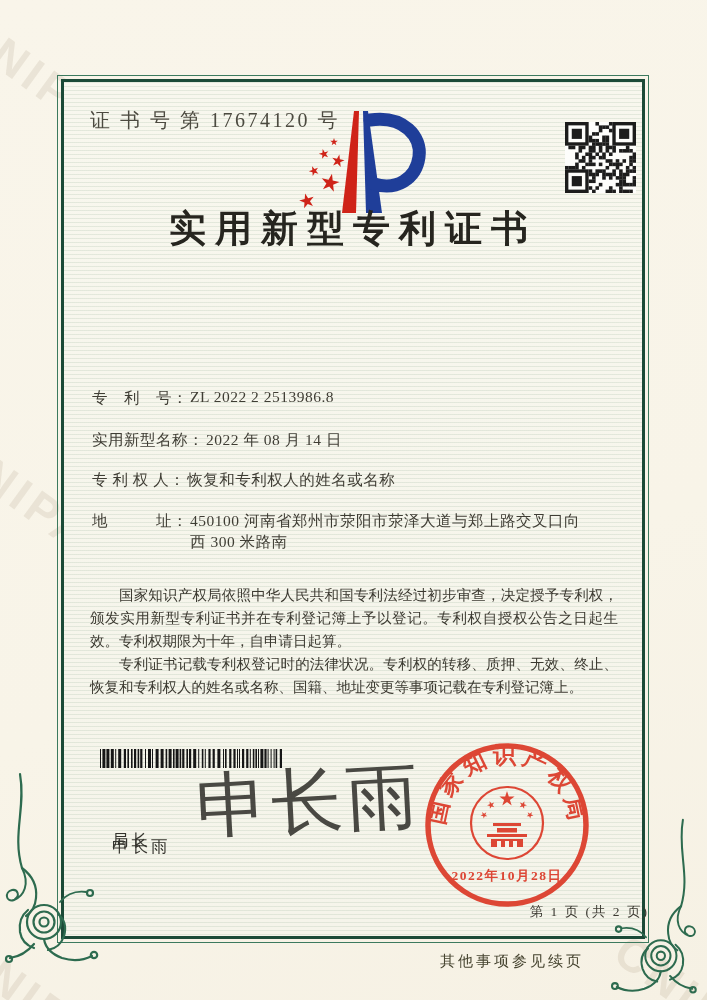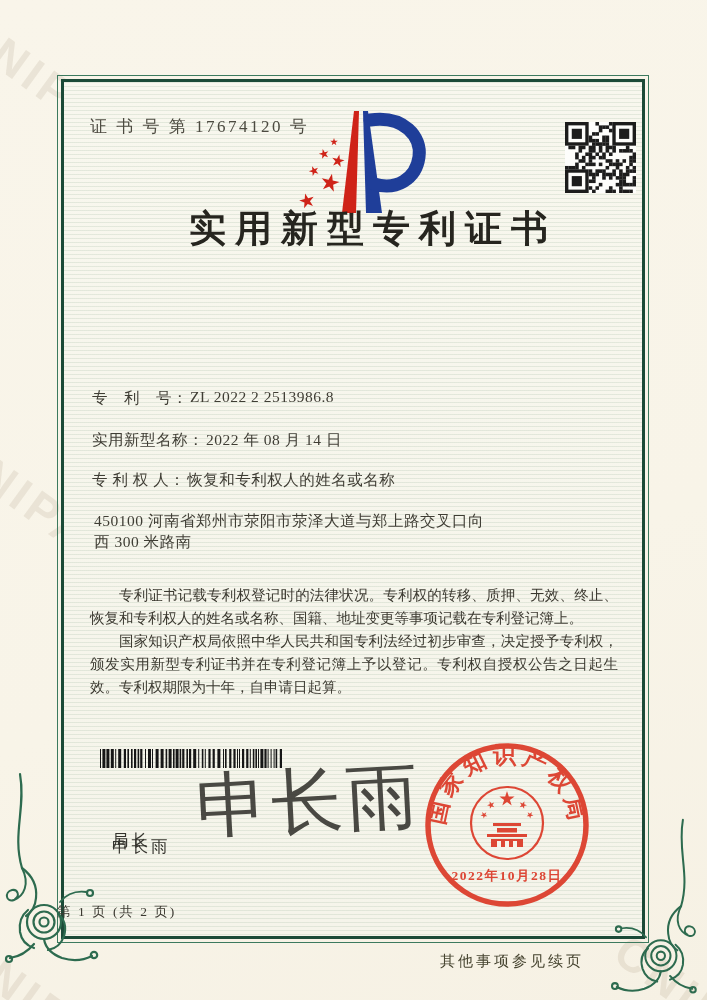--- a/index.html
+++ b/index.html
@@ -22,46 +22,46 @@
     border:1.5px solid #3c7a5e; padding:3px; box-sizing:border-box; z-index:2;
   }
   .frame-inner {
     width:100%; height:100%; box-sizing:border-box;
     border:3.5px solid #1b4a37;
     background:
       repeating-linear-gradient(180deg, rgba(168,190,168,0.26) 0 1px, rgba(255,255,255,0) 1px 4px),
       linear-gradient(#f8f7ee,#f5f4ea);
   }
   .abs { position:absolute; z-index:3; }
-  .cert-no { left:90px; top:115px; font-size:17px; letter-spacing:2.5px; color:#4c4a40; }
+  .cert-no { left:90px; top:107px; font-size:20px; letter-spacing:2.5px; color:#4c4a40; }
   .logo { left:298px; top:109px; width:132px; height:107px; }
   .qr { left:565px; top:122px; width:71px; height:71px; }
   .title {
     left:57px; top:204px; width:592px; margin:0; text-align:center;
-    font-size:37px; font-weight:700; letter-spacing:9px; color:#26251f;padding-left:20px;
+    font-size:37px; font-weight:700; letter-spacing:9px; color:#26251f;
   }
   .frow { position:absolute; left:92px; z-index:3; display:flex; font-size:15.5px; color:#3f3d34; letter-spacing:0.5px; }
   .flabel { white-space:pre; }
   .fvalue { white-space:pre-line; margin-left:2px; max-width:430px; }
   .pair2 { margin-left:36px; display:flex; }
   .paras { left:90px; top:584px; width:528px; font-size:14.5px; line-height:23px; color:#3b3930; text-align:justify; }
   .paras p { margin:0; text-indent:2em; }
   .barcode { left:100px; top:749px; width:186px; height:19px; }
   .signoff-title, .signoff-name {
     font-family:"Liberation Sans","DejaVu Sans",sans-serif;
     font-size:16.5px; letter-spacing:3px; color:#34332d;
   }
   .signoff-title { left:112px; top:830px; }
   .signoff-name  { left:112px; top:836px; }
   .signature {
     left:196px; top:766px; font-size:72px; line-height:1; letter-spacing:3px;
     color:#2d2c27; opacity:.85; transform:rotate(-3deg); white-space:nowrap;
   }
   .seal { left:421px; top:741px; width:172px; height:172px; z-index:6; opacity:.93; }
-  .page-indicator { left:57px; top:903px; width:592px; text-align:left; font-size:13.5px; letter-spacing:2px; color:#3c3a32; }
+  .page-indicator { left:57px; top:903px; width:592px; text-align:right; font-size:13.5px; letter-spacing:2px; color:#3c3a32; }
   .continuation  { left:0; top:952px; width:584px; text-align:right; font-size:15px; letter-spacing:3px; color:#45432f; }
   .orn { position:absolute; z-index:5; }
   .orn-l { left:4px;  top:772px; width:108px; height:196px; }
   .orn-r { left:598px; top:818px; width:100px; height:180px; }
 </style>
 </head>
 <body>
 
 <div class="page">
 
@@ -252,27 +252,28 @@
   </div>
   <div class="frow" style="top:430px">
     <span class="flabel">实用新型名称：</span>
     <span class="fvalue">2022 年 08 月 14 日</span>
   </div>
   <div class="frow" style="top:470px">
     <span class="flabel">专 利 权 人：</span>
     <span class="fvalue">恢复和专利权人的姓名或名称</span>
   </div>
   <div class="frow" style="top:511px">
+    <span class="flabel">地　　　址：</span>
     <span class="fvalue">450100 河南省郑州市荥阳市荥泽大道与郑上路交叉口向
 西 300 米路南</span>
   </div>
 
   <div class="abs paras">
+    <p>国家知识产权局依照中华人民共和国专利法经过初步审查，决定授予专利权，颁发实用新型专利证书并在专利登记簿上予以登记。专利权自授权公告之日起生效。专利权期限为十年，自申请日起算。</p>
     <p>专利证书记载专利权登记时的法律状况。专利权的转移、质押、无效、终止、恢复和专利权人的姓名或名称、国籍、地址变更等事项记载在专利登记簿上。</p>
-    <p>国家知识产权局依照中华人民共和国专利法经过初步审查，决定授予专利权，颁发实用新型专利证书并在专利登记簿上予以登记。专利权自授权公告之日起生效。专利权期限为十年，自申请日起算。</p>
   </div>
 
   <svg id="barcode" class="abs barcode" viewBox="0 0 186 19" preserveAspectRatio="none">
       <rect x="0" y="0" width="1" height="19" fill="#161616"></rect>
       <rect x="2.4" y="0" width="3" height="19" fill="#161616"></rect>
       <rect x="6.4" y="0" width="3" height="19" fill="#161616"></rect>
       <rect x="10.8" y="0" width="3" height="19" fill="#161616"></rect>
       <rect x="15.200000000000001" y="0" width="1" height="19" fill="#161616"></rect>
       <rect x="18.200000000000003" y="0" width="3" height="19" fill="#161616"></rect>
       <rect x="23.800000000000004" y="0" width="2.2" height="19" fill="#161616"></rect>

